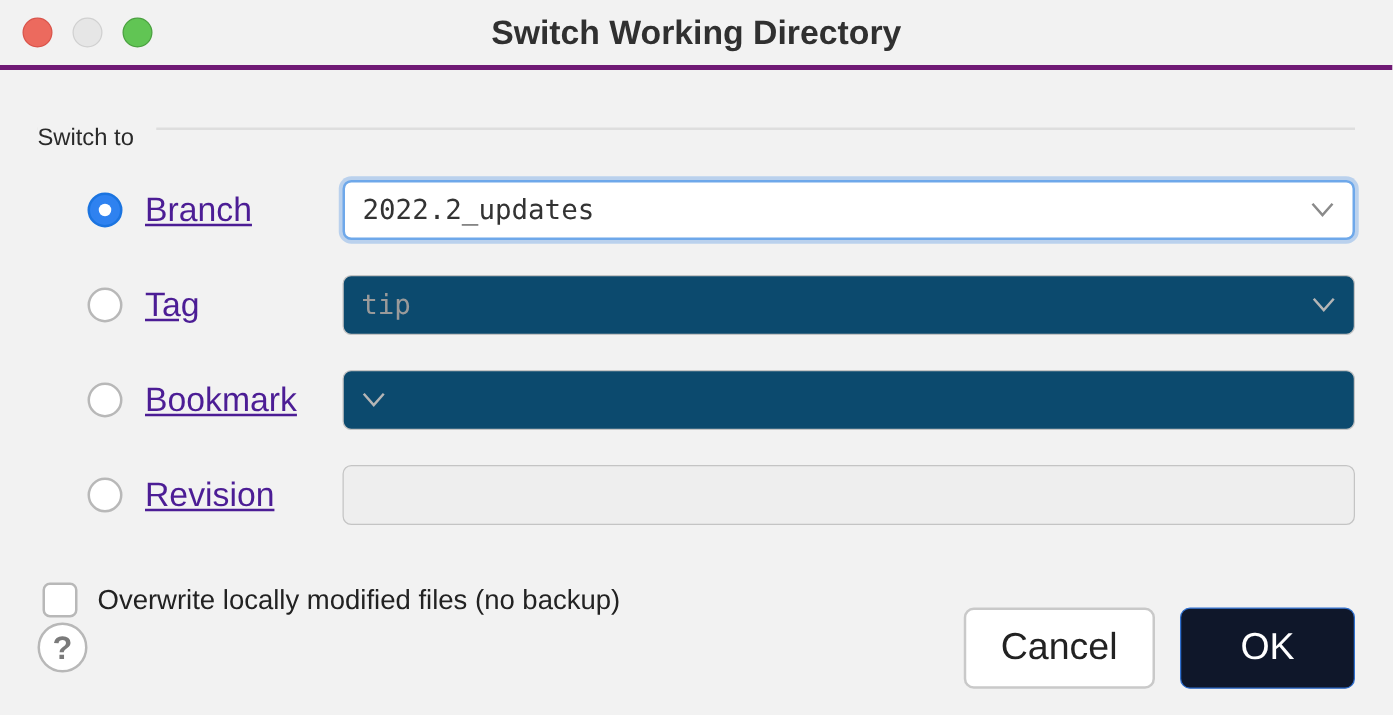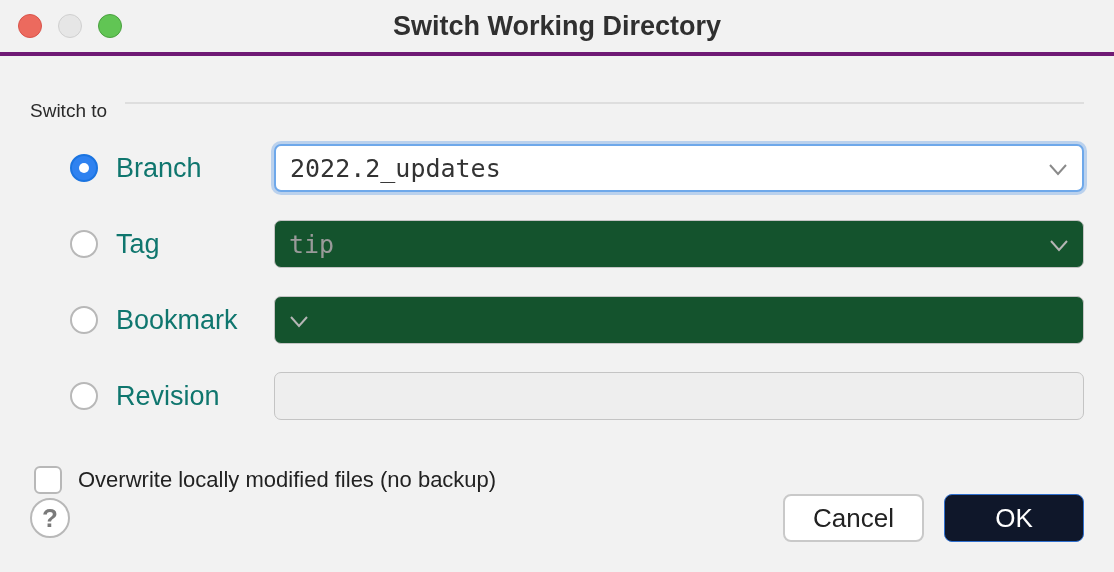--- a/index.html
+++ b/index.html
@@ -79,42 +79,43 @@
     border-color: #1b74e0;
     background: #2f82f0;
     box-shadow: inset 0 0 0 2px #2f82f0;
   }
   .radio.selected .inner {
     width: 10px; height: 10px; border-radius: 50%; background: #fff;
   }
   .radio-label {
     width: 140px;
     font-size: 27px;
-    color: #0f766e;
+    color: #4c1d95;
+    text-decoration: underline;
   }
   .combo, .textinput {
     flex: 1;
     height: 48px;
     border: 1px solid #c4c4c4;
     border-radius: 7px;
     background: #fff;
     display: flex;
     align-items: center;
     padding: 0 14px;
     font-family: ui-monospace, "SF Mono", Menlo, Consolas, monospace;
-    font-size: 25px;
+    font-size: 22px;
     color: #333;
     position: relative;
   }
   .combo.active {
     border: 2px solid #6ea8ea;
     box-shadow: 0 0 0 3px rgba(83,150,228,0.35);
   }
   .combo.disabled {
-    background: #14532d;
+    background: #0c4a6e;
     color: #9a9a9a;
   }
   .combo .value { flex: 1; }
   .combo .caret {
     color: #8a8a8a;
   }
   .combo.disabled .caret { color: #b5b5b5; }
   .textinput { background: #eeeeee; }
   .checkbox-row {
     display: flex; align-items: center; gap: 16px; padding: 18px 0 0 4px;
@@ -133,24 +134,24 @@
     align-items: center;
   }
   .help {
     width: 40px; height: 40px; border-radius: 50%;
     border: 2px solid #b8b8b8; background: #fff;
     display: flex; align-items: center; justify-content: center;
     color: #7a7a7a; font-size: 26px; font-weight: 600;
   }
   .spacer { flex: 1; }
   .btn {
-    height: 48px;
+    height: 65px;
     min-width: 140px;
     border-radius: 8px;
-    font-size: 26px;
+    font-size: 30px;
     display: flex; align-items: center; justify-content: center;
     padding: 0 28px;
     margin-left: 20px;
     cursor: default;
   }
   .btn.secondary {
     background: #fff;
     border: 2px solid #c9c9c9;
     color: #222;
   }

